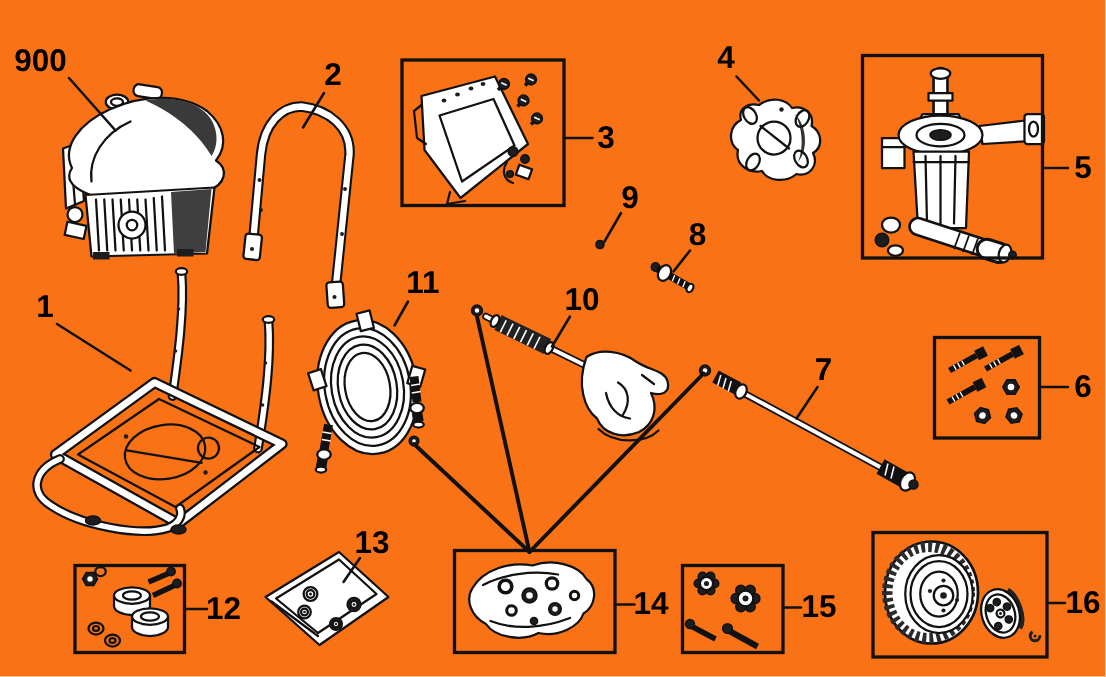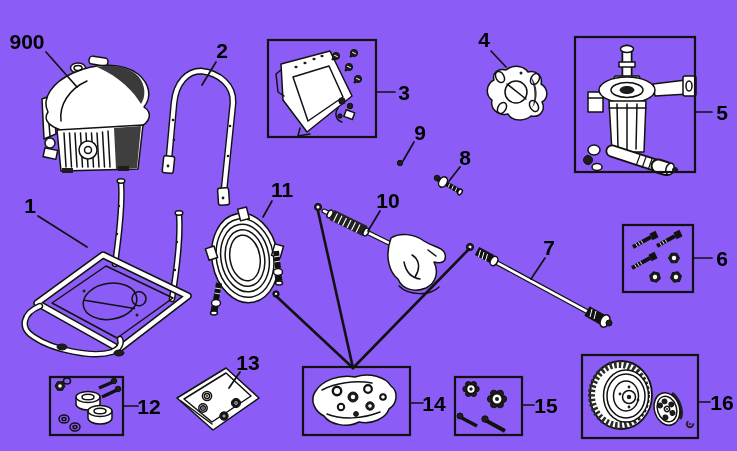--- a/index.html
+++ b/index.html
@@ -1,16 +1,16 @@
 <!DOCTYPE html>
 <html><head>
 <meta charset="utf-8">
 <style>
   html,body{margin:0;padding:0;background:#fff;}
-  #stage{position:relative;width:737px;height:451px;background:#8b5cf6;overflow:hidden;
+  #stage{position:relative;width:737px;height:451px;background:#f97316;overflow:hidden;
          font-family:"Liberation Sans",sans-serif;}
   svg{position:absolute;left:0;top:0;}
   .ln{fill:none;stroke:#111;stroke-width:1.5;stroke-linecap:round;stroke-linejoin:round;}
   .wf{fill:#fff;stroke:#111;stroke-width:1.5;stroke-linejoin:round;}
   .dk{fill:#1d1d1d;stroke:none;}
   .dks{fill:#1d1d1d;stroke:#111;stroke-width:1;}
   .to{fill:none;stroke:#111;stroke-linecap:round;stroke-linejoin:round;}
   .ti{fill:none;stroke:#fff;stroke-linecap:round;stroke-linejoin:round;}
   .callout-box{fill:none;stroke:#111;stroke-width:2.2;}
   .leader{stroke:#111;stroke-width:1.7;stroke-linecap:round;}

